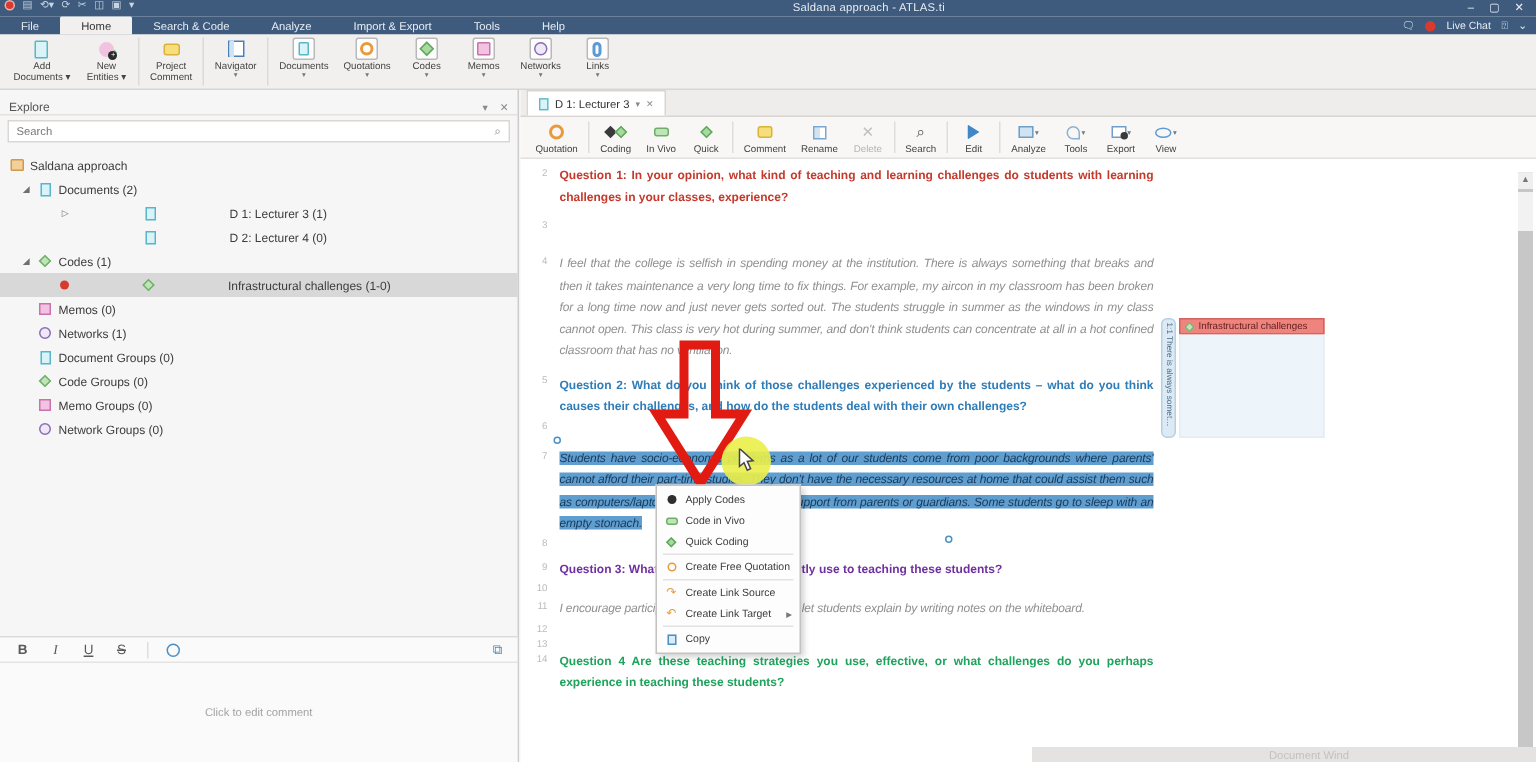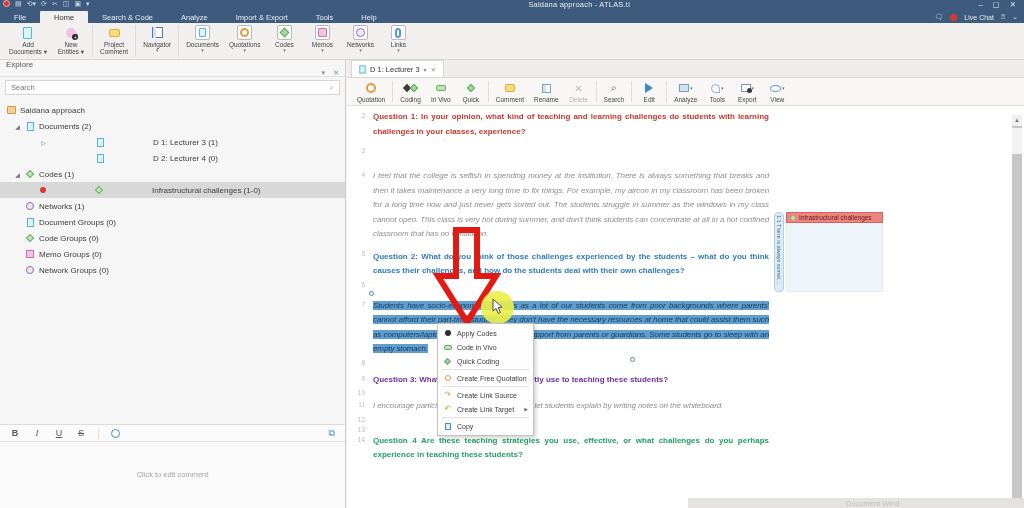--- a/index.html
+++ b/index.html
@@ -39,21 +39,21 @@
   .sh-diamond { width:7px; height:7px; background:#a8d9a0; border:1px solid #5fa75a; transform:rotate(45deg); }
   .sh-memo { width:9px; height:9px; background:#f2c3e0; border:1px solid #c873ac; border-radius:1px; }
   .sh-net { width:9px; height:9px; border:1px solid #8a6bb5; border-radius:50%; background:#efe9f7; }
   .sh-clip { width:6px; height:10px; border:2px solid #5b9bd5; border-radius:3px; background:transparent; }
   .sh-entities { width:10px; height:10px; background:#f2c3e0; border-radius:50%; box-shadow:4px 3px 0 -2px #7cc47c; }
   .plus-badge { position:absolute; right:0; bottom:0; width:6px; height:6px; background:#2b2b2b; color:#fff; border-radius:50%; font-size:5px; line-height:6px; text-align:center; }
   .caret { font-size:5px; color:#777; }
 
   
   .explore { position:absolute; left:0; top:60px; width:346px; height:448px; background:#f7f6f6; border-right:1px solid #cfcccb; }
-  .exp-head { height:17px; display:flex; align-items:flex-start; padding:0 6px; font-size:8px; color:#555; border-bottom:1px solid #e4e2e1;flex-direction:column; }
+  .exp-head { height:17px; display:flex; align-items:flex-end; padding:0 6px; font-size:8px; color:#555; border-bottom:1px solid #e4e2e1; }
   .exp-head .sp { margin-left:auto; display:flex; gap:8px; color:#8a8a8a; font-size:7px; }
   .searchbox { margin:3px 5px; height:15px; background:#fff; border:1px solid #d9d6d4; display:flex; align-items:center; padding:0 5px; }
   .searchbox input { border:none; outline:none; flex:1; font-size:7.5px; color:#555; background:transparent; font-family:"Liberation Sans",sans-serif; }
   .mag { color:#9a9a9a; font-size:8px; }
   .tree { padding-top:4px; font-size:8px; color:#3c3c3c; }
   .trow { height:16px; display:flex; align-items:center; gap:4px; padding-left:6px; }
   .trow.sel { background:#d9d8d8; }
   .ind1 { padding-left:14px; } .ind2 { padding-left:40px;gap:48px; }
   .expander { width:7px; font-size:6px; color:#6f6f6f; text-align:center; }
   .tic { width:10px; height:10px; display:flex; align-items:center; justify-content:center; position:relative; }
@@ -317,20 +317,27 @@
       <div class="trow ind2 sel">
         <span class="reddot"></span>
         <span class="tic">
             <span class="t-diamond"></span>
           </span>
         <span>Infrastructural challenges (1-0)</span>
       </div>
       <div class="trow ind1">
         <span class="expander"> </span>
         <span class="tic">
+            <span class="t-memo"></span>
+          </span>
+        <span>Memos (0)</span>
+      </div>
+      <div class="trow ind1">
+        <span class="expander"> </span>
+        <span class="tic">
             <span class="t-net"></span>
           </span>
         <span>Networks (1)</span>
       </div>
       <div class="trow ind1">
         <span class="expander"> </span>
         <span class="tic">
             <span class="t-doc"></span>
           </span>
         <span>Document Groups (0)</span>

